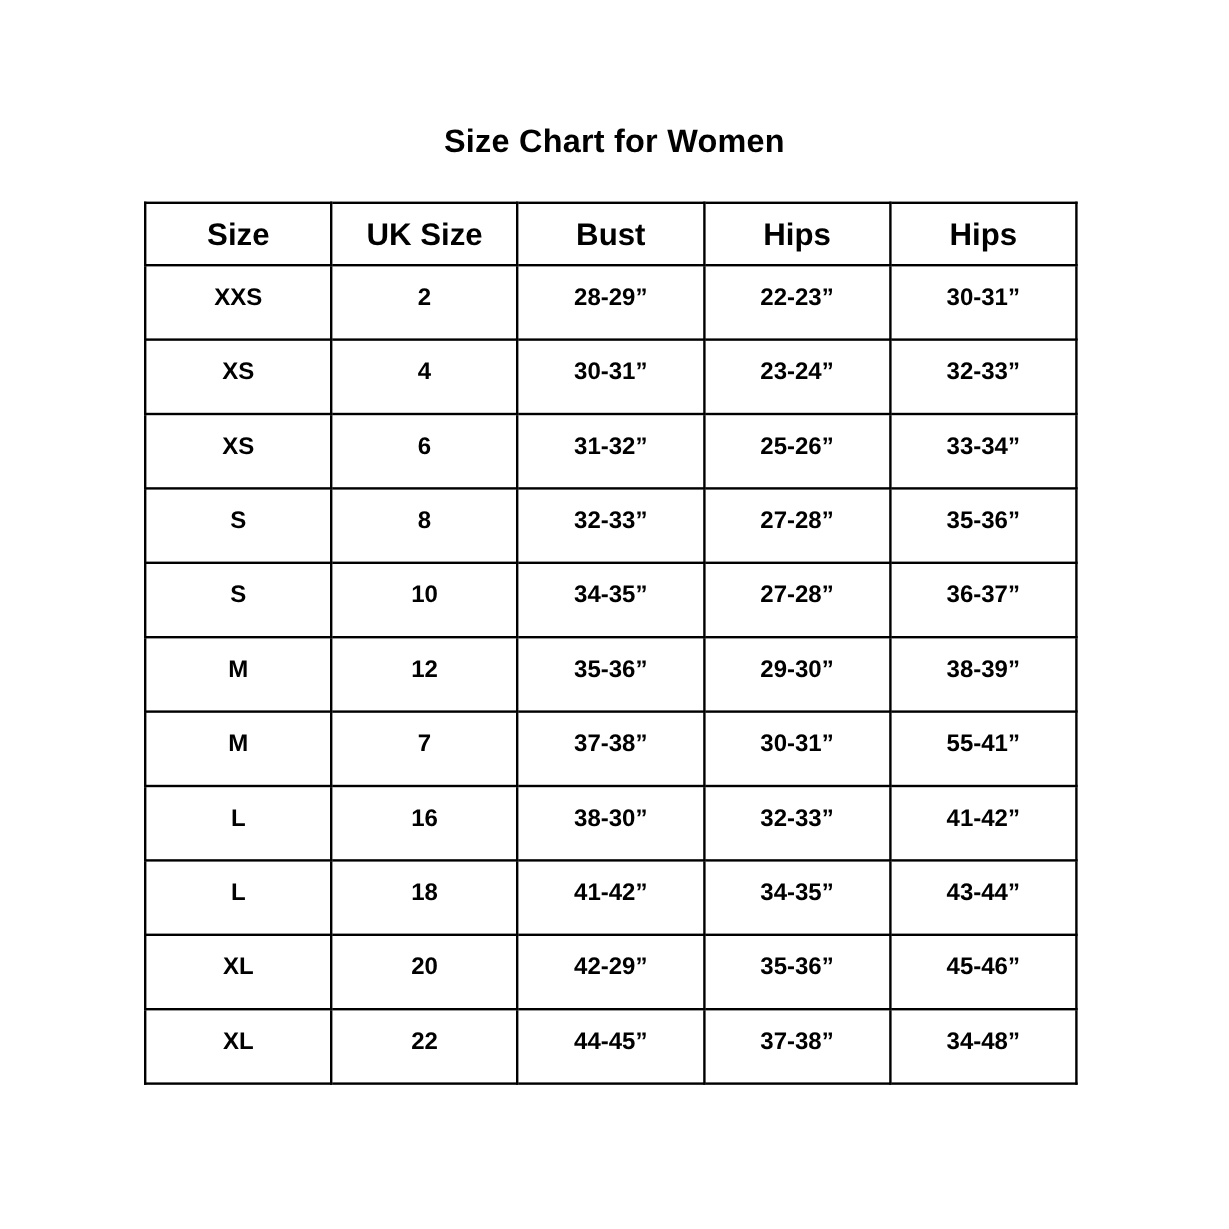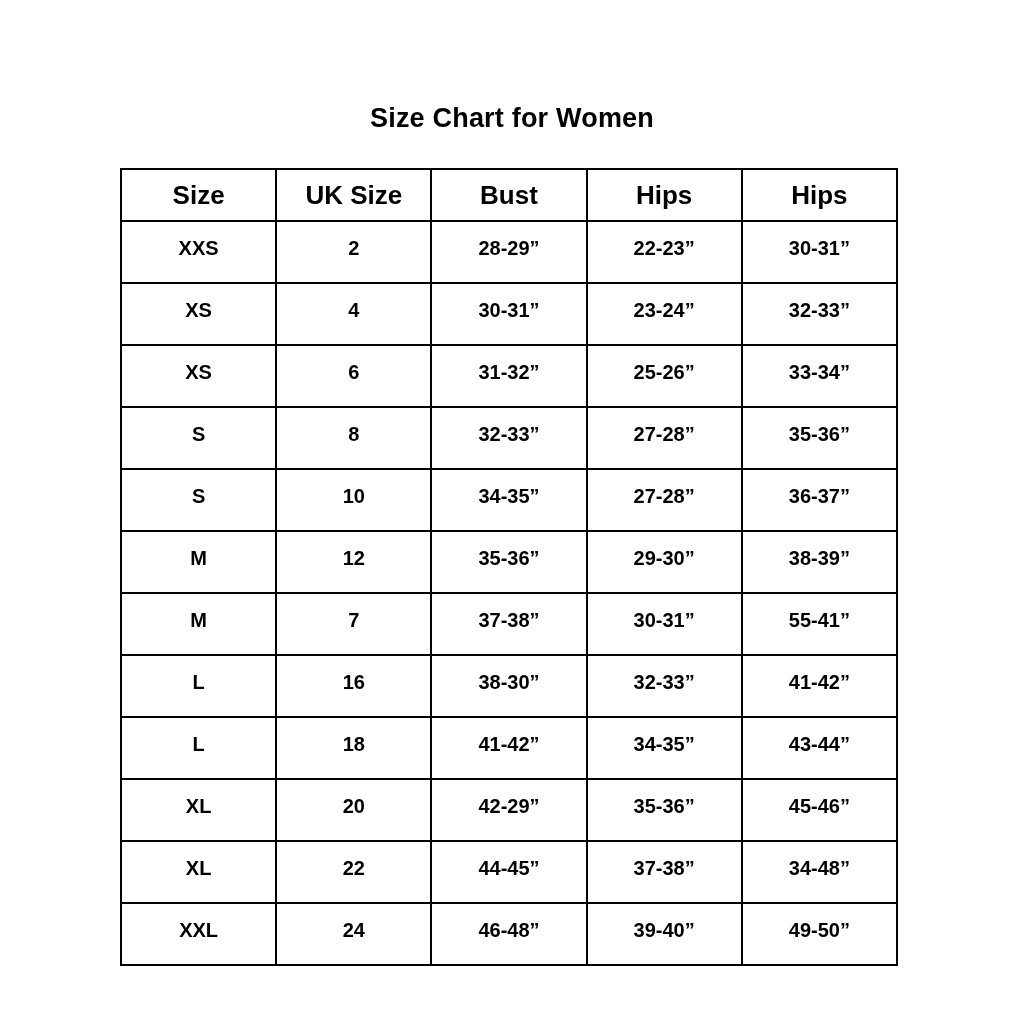--- a/index.html
+++ b/index.html
@@ -143,22 +143,15 @@
           <td>35-36”</td>
           <td>45-46”</td>
         </tr>
         <tr>
           <td>XL</td>
           <td>22</td>
           <td>44-45”</td>
           <td>37-38”</td>
           <td>34-48”</td>
         </tr>
-        <tr>
-          <td>XXL</td>
-          <td>24</td>
-          <td>46-48”</td>
-          <td>39-40”</td>
-          <td>49-50”</td>
-        </tr>
       </tbody>
   </table>
 </div>
 
 </body></html>

